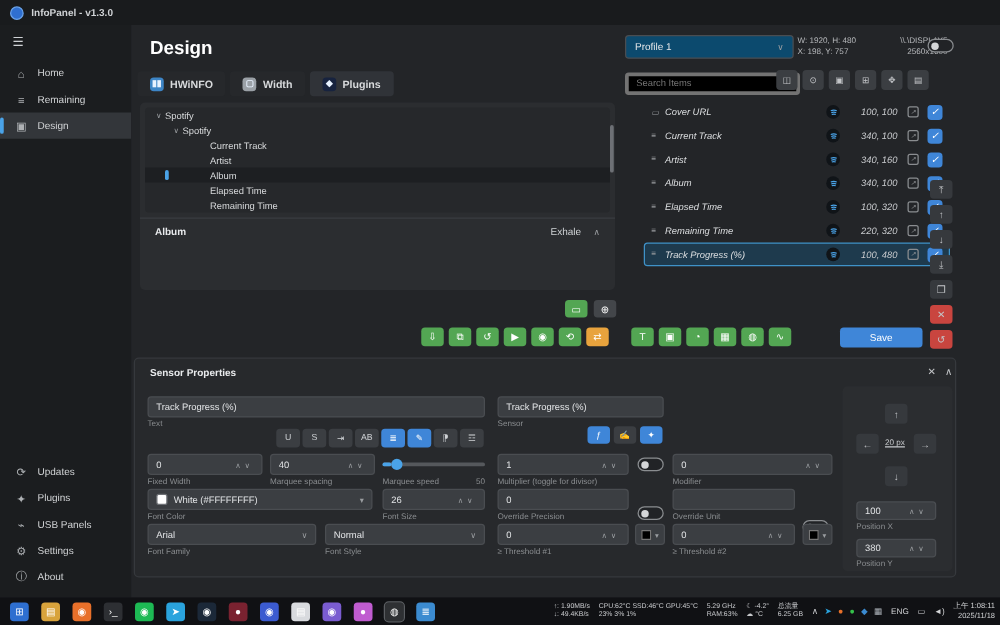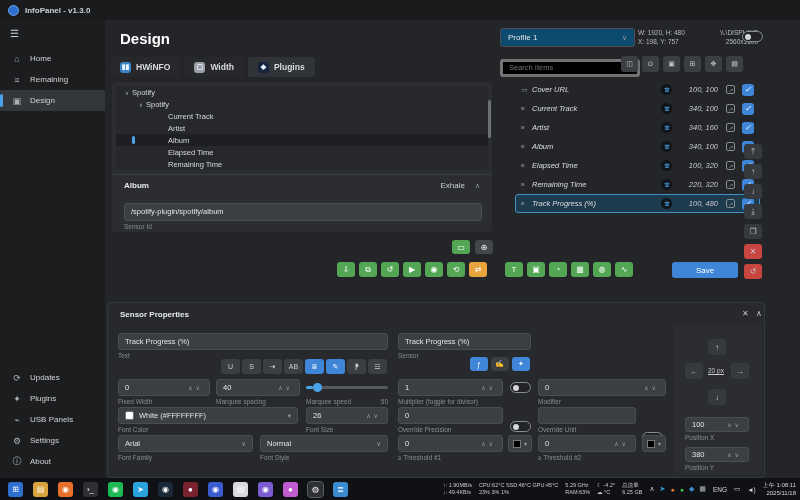--- a/index.html
+++ b/index.html
@@ -74,21 +74,21 @@
   .srow .lnk { width:9px; height:9px; border:1px solid #8a8d90; border-radius:2px; margin-left:8px; font-size:5px; color:#9a9da0; display:flex; align-items:center; justify-content:center; }
   .srow .chk { width:12px; height:12px; border-radius:3px; background:#3f86d8; margin-left:7px; display:flex; align-items:center; justify-content:center; font-size:8px; color:#fff; }
 
   .layer-col { left:639px; top:124px; width:18px; display:flex; flex-direction:column; gap:5px; }
   .layer-col .sq-btn { width:18px; height:15px; background:#36393d; color:#c4c6c9; font-size:8px; }
   .add-row { left:400px; top:242px; display:flex; gap:4px; }
   .add-row .sq-btn { width:18px; height:15px; }
   .save-btn { left:567px; top:242px; width:66px; height:16px; background:#3f86d8; border-radius:3px; display:flex; align-items:center; justify-content:center; font-size:8px; color:#fff; cursor:pointer; }
 
   
-  .props { left:2px; top:266px; width:658px; height:176px; background:#27292c; border:1px solid #36393d; border-radius:4px;margin-top:16px; }
+  .props { left:2px; top:266px; width:658px; height:176px; background:#27292c; border:1px solid #36393d; border-radius:4px; }
   .props-title { left:12px; top:7px; font-size:8px; font-weight:bold; color:#e8eaec; }
   .props-x { left:634px; top:6px; font-size:8px; color:#c4c6c9; cursor:pointer; }
   .props-cv { left:648px; top:6px; font-size:8px; color:#c4c6c9; cursor:pointer; }
   .fld { position:absolute; }
   .box { height:17px; background:#3b3e42; border:1px solid #4a4d51; border-radius:3px; display:flex; align-items:center; padding:0 6px; font-size:7.5px; color:#e2e4e6; }
   .box .cv { margin-left:auto; color:#9a9da0; font-size:6.5px; }
   .box .spins { margin-left:auto; color:#9a9da0; font-size:6px; letter-spacing:3px; }
   .fmt-row { left:113px; top:56px; display:flex; gap:2px; }
   .fmt-btn { width:19px; height:15px; background:#3b3e42; border-radius:3px; display:flex; align-items:center; justify-content:center; font-size:7px; color:#cfd2d5; cursor:pointer; }
   .fmt-btn.selected { background:#3f86d8; color:#fff; }
@@ -220,24 +220,20 @@
             <span class="chv" style="margin-left: 42px;"></span>
             <span>Remaining Time</span>
           </div>
         </div>
       <div class="tree-scroll"></div>
       <div class="detail-head">
         <span class="nm">Album</span>
         <span class="pv">Exhale</span>
         <span class="cv">∧</span>
       </div>
-      <div class="sensor-id-wrap">
-        <input class="tinput" value="/spotify-plugin/spotify/album" style="">
-        <div class="sub">Sensor Id</div>
-      </div>
     </div>
 
     <div class="abs tools-a">
 
     <button class="sq-btn" style="background: rgb(83, 166, 83);">▭</button>
         <button class="sq-btn" style="background: rgb(67, 70, 74);">⊕</button>
       </div>
     <div class="abs tools-b">
 
     <button class="sq-btn" style="background: rgb(83, 166, 83);">⇩</button>

